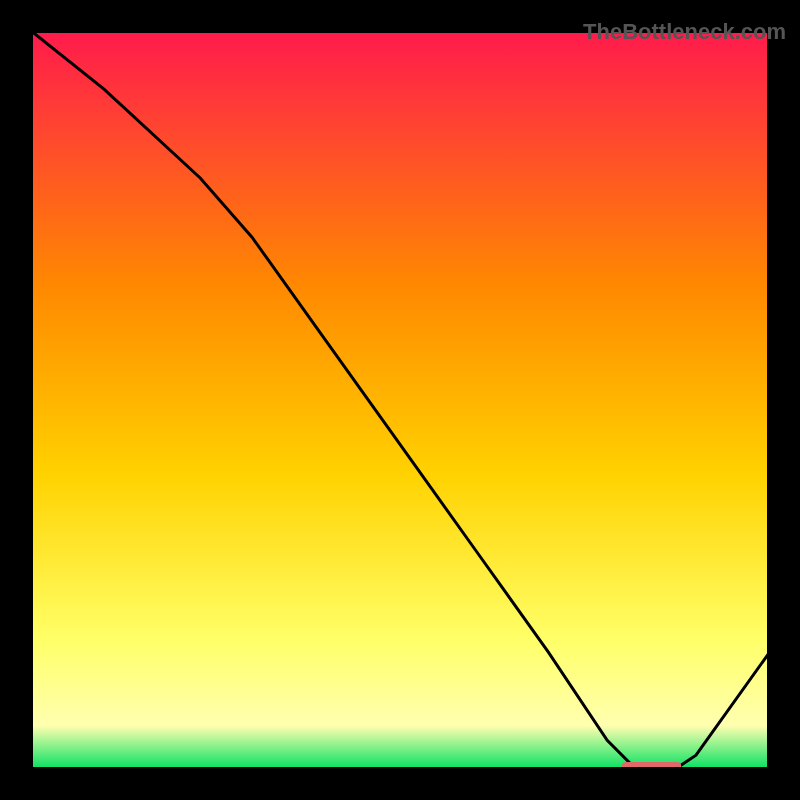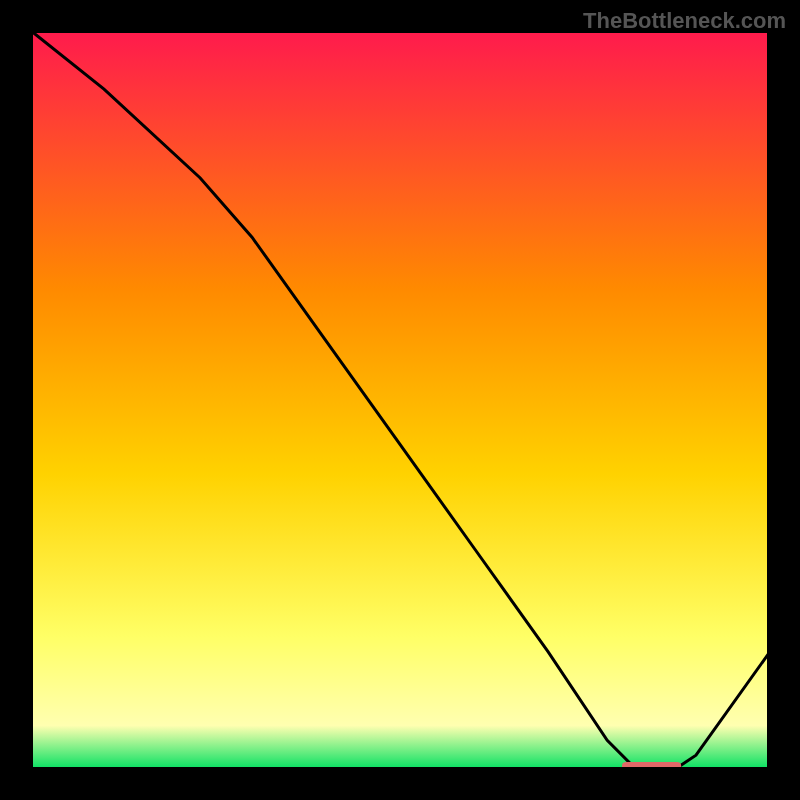--- a/index.html
+++ b/index.html
@@ -11,21 +11,21 @@
     overflow: hidden;
     font-family: Arial, Helvetica, sans-serif;
   }
   .wrap {
     position: relative;
     width: 800px;
     height: 800px;
   }
   .watermark {
     position: absolute;
-    top: 8px;
+    top: 19px;
     right: 14px;
     color: #555;
     font-size: 22px;
     font-weight: 600;
     z-index: 10;
     user-select: none;
   }
   .plot-outer {
     position: absolute;
     left: 30px;

